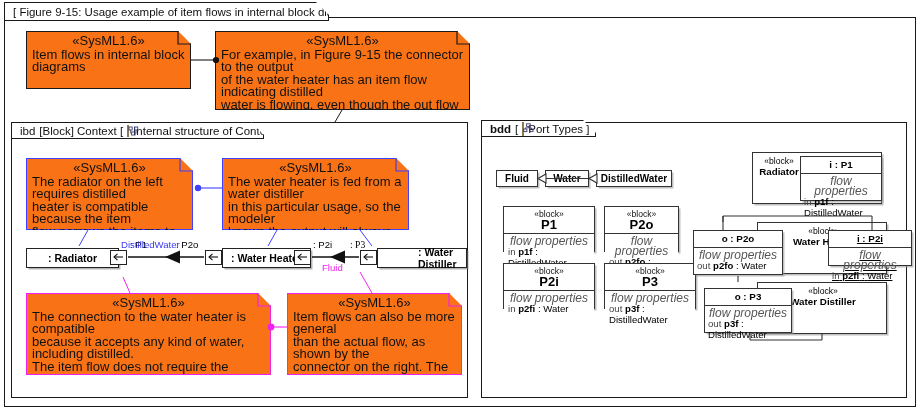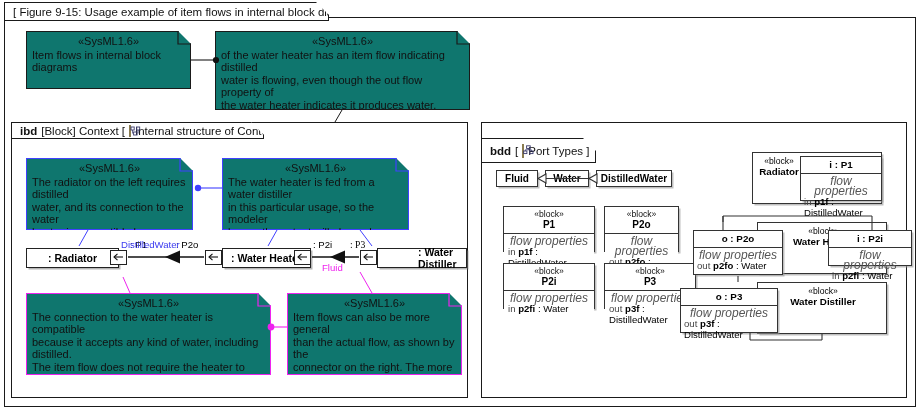--- a/index.html
+++ b/index.html
@@ -12,22 +12,22 @@
   
   .frame{border:1.5px solid #1a1a1a;background:#fff;}
   .frame-tab{
     border:1.5px solid #1a1a1a;background:#fff;
     display:flex;align-items:center;white-space:nowrap;
     font-size:11.5px;color:#111;padding:0 8px;
   }
   .tab-clip{clip-path:polygon(0 0, calc(100% - 13px) 0, 100% 13px, 100% 100%, 0 100%);}
 
   
-  .note{position:absolute;box-sizing:border-box;background:#0f766e;
-        font-size:11px;line-height:12.6px;color:#111;
+  .note{position:absolute;box-sizing:border-box;background:#f97316;
+        font-size:13px;line-height:12.6px;color:#111;
         clip-path:polygon(0 0, calc(100% - 13px) 0, 100% 13px, 100% 100%, 0 100%);}
   .note-inner{padding:3px 5px 2px 5px;}
   .note-stereo{text-align:center;margin-bottom:1px;}
   .note-body{text-align:left;}
   .note-black{border:1.2px solid #1a1a1a;}
   .note-blue{border:1.2px solid #4040ff;}
   .note-pink{border:1.2px solid #ee22ee;}
 
   
   .part{position:absolute;box-sizing:border-box;border:1.3px solid #222;background:#fff;
@@ -36,21 +36,21 @@
         box-shadow:2px 2px 0 -0.5px rgba(120,120,120,0.55);}
   .port{position:absolute;box-sizing:border-box;border:1.3px solid #222;background:#fff;
         width:17px;height:15px;}
   .port svg{display:block;}
 
   
   .blk{position:absolute;box-sizing:border-box;border:1.2px solid #333;background:#fff;
        box-shadow:2px 2px 0 -0.5px rgba(150,150,150,0.6);}
   .blk-hdr{text-align:center;padding:2px 2px 3px;}
   .blk-stereo{font-size:8.6px;color:#111;line-height:10px;}
-  .blk-name{font-size:10px;font-weight:bold;color:#000;line-height:11px;text-align:center;}
+  .blk-name{font-size:13px;font-weight:bold;color:#000;line-height:11px;text-align:center;}
   .blk-sep{border-top:1.2px solid #333;}
   .blk-comp{padding:2px 4px 3px;background:#fff;}
   .comp-title{font-size:12px;font-style:italic;color:#555;text-align:center;line-height:10px;}
   .comp-row{font-size:9.6px;color:#000;line-height:11px;text-align:left;}
   .comp-row .dir{color:#444;}
   .comp-row .pname{font-weight:bold;}
 
   .typebox{position:absolute;box-sizing:border-box;border:1.3px solid #333;background:#fff;
            display:flex;align-items:center;justify-content:center;
            font-size:10px;font-weight:bold;color:#000;
@@ -87,49 +87,49 @@
       <div class="note-body">
         <div>Item flows in internal block diagrams</div>
       </div>
     </div>
   </div>
 
   <div class="note note-black" style="left:215px;top:31px;width:255px;height:79px;">
     <div class="note-inner">
       <div class="note-stereo">«SysML1.6»</div>
       <div class="note-body">
+        <div>For example, in Figure 9-15 the connector to the output</div>
         <div>of the water heater has an item flow indicating distilled</div>
         <div>water is flowing, even though the out flow property of</div>
         <div>the water heater indicates it produces water.</div>
       </div>
     </div>
   </div>
 
   <div class="abs frame" style="left:11px;top:122px;width:457px;height:276px;"></div>
   <div class="abs frame-tab tab-clip" style="left:11px;top:122px;height:17px;width:253px;">
-    <span style="font-weight:bold;">ibd</span>
+    <span style="font-weight:normal;">ibd</span>
     <span style="margin-left:4px;">[Block] Context [</span>
     <span class="abs" style="position:relative;display:inline-block;width:13px;height:12px;margin:0 4px;background:#e8dcb0;border:1px solid #8a7c50;">
       <svg width="11" height="10" viewBox="0 0 11 10" style="position:absolute;left:0;top:0;">
         <rect x="1" y="1" width="3.2" height="3" fill="none" stroke="#3a3a6a" stroke-width="0.9"></rect>
         <rect x="6.5" y="1" width="3.2" height="3" fill="none" stroke="#3a3a6a" stroke-width="0.9"></rect>
         <rect x="3.6" y="6" width="3.4" height="3" fill="none" stroke="#3a3a6a" stroke-width="0.9"></rect>
         <line x1="2.6" y1="4" x2="2.6" y2="7.5" stroke="#3a3a6a" stroke-width="0.8"></line>
         <line x1="8.1" y1="4" x2="8.1" y2="7.5" stroke="#3a3a6a" stroke-width="0.8"></line>
       </svg>
     </span>
     <span>Internal structure of Context ]</span>
   </div>
 
   <div class="note note-blue" style="left:26px;top:158px;width:167px;height:72px;">
     <div class="note-inner">
       <div class="note-stereo">«SysML1.6»</div>
       <div class="note-body">
         <div>The radiator on the left requires distilled</div>
-        <div>water, and its connection to the water</div>
         <div>heater is compatible because the item</div>
         <div>flow narrows the items to distilled water.</div>
       </div>
     </div>
   </div>
 
   <div class="note note-blue" style="left:222px;top:158px;width:187px;height:72px;">
     <div class="note-inner">
       <div class="note-stereo">«SysML1.6»</div>
       <div class="note-body">
@@ -205,21 +205,21 @@
 
   <div class="lbl-sm" style="left:130px;top:239px;">: P1</div>
   <div class="lbl-sm" style="left:176px;top:239px;">: P2o</div>
   <div class="lbl-sm" style="left:313px;top:239px;">: P2i</div>
   <div class="lbl-sm" style="left:350px;top:239px;font-family:Liberation Serif, serif;">: P3</div>
 
   <div class="lbl-sm lbl-blue" style="left:121px;top:239px;">DistilledWater</div>
   <div class="lbl-sm lbl-pink" style="left:322px;top:262px;">Fluid</div>
 
   <div class="abs frame" style="left:481px;top:122px;width:426px;height:276px;"></div>
-  <div class="abs frame-tab tab-clip" style="left:481px;top:138px;height:25px;width:115px;">
+  <div class="abs frame-tab tab-clip" style="left:481px;top:120px;height:17px;width:115px;">
     <span style="font-weight:bold;">bdd</span>
     <span style="margin-left:4px;">[</span>
     <span style="position:relative;display:inline-block;width:13px;height:12px;margin:0 4px;background:#e8dcb0;border:1px solid #8a7c50;">
       <svg width="11" height="10" viewBox="0 0 11 10" style="position:absolute;left:0;top:0;">
         <rect x="3.6" y="0.8" width="3.6" height="2.6" fill="none" stroke="#3a3a6a" stroke-width="0.9"></rect>
         <rect x="0.7" y="6" width="3.2" height="2.6" fill="none" stroke="#3a3a6a" stroke-width="0.9"></rect>
         <rect x="6.8" y="6" width="3.2" height="2.6" fill="none" stroke="#3a3a6a" stroke-width="0.9"></rect>
         <line x1="5.4" y1="3.4" x2="5.4" y2="4.8" stroke="#3a3a6a" stroke-width="0.8"></line>
         <line x1="2.3" y1="4.8" x2="8.4" y2="4.8" stroke="#3a3a6a" stroke-width="0.8"></line>
         <line x1="2.3" y1="4.8" x2="2.3" y2="6" stroke="#3a3a6a" stroke-width="0.8"></line>
@@ -329,38 +329,38 @@
     <div class="blk-sep pb">
       <div class="comp-title">flow properties</div>
       <div class="comp-row">
         <span class="dir">out</span>
         <span class="pname">p2fo</span>
         <span>:</span>
         <span>Water</span>
       </div>
     </div>
   </div>
-  <div class="portbox" style="left:828px;top:230px;width:84px;height:36px;">
+  <div class="portbox" style="left:828px;top:230px;width:84px;height:36px;text-decoration:underline;">
     <div class="ph">i : P2i</div>
     <div class="blk-sep pb">
       <div class="comp-title">flow properties</div>
       <div class="comp-row">
         <span class="dir">in</span>
         <span class="pname">p2fi</span>
         <span>:</span>
         <span>Water</span>
       </div>
     </div>
   </div>
 
   <div class="cmpblk" style="left:757px;top:282px;width:130px;height:52px;">
     <div class="lbl" style="left:0;top:3px;width:130px;font-size:8.6px;">«block»</div>
     <div class="lbl" style="left:0;top:13px;width:130px;font-size:9.8px;font-weight:bold;">Water Distiller</div>
   </div>
-  <div class="portbox" style="left:680px;top:288px;width:98px;height:45px;">
+  <div class="portbox" style="left:704px;top:288px;width:88px;height:45px;">
     <div class="ph">o : P3</div>
     <div class="blk-sep pb">
       <div class="comp-title">flow properties</div>
       <div class="comp-row">
         <span class="dir">out</span>
         <span class="pname">p3f</span>
         <span>:</span>
         <span>DistilledWater</span>
       </div>
     </div>

